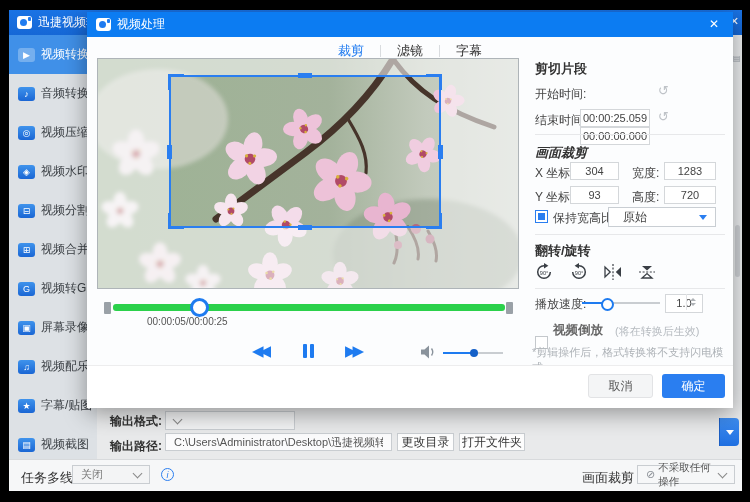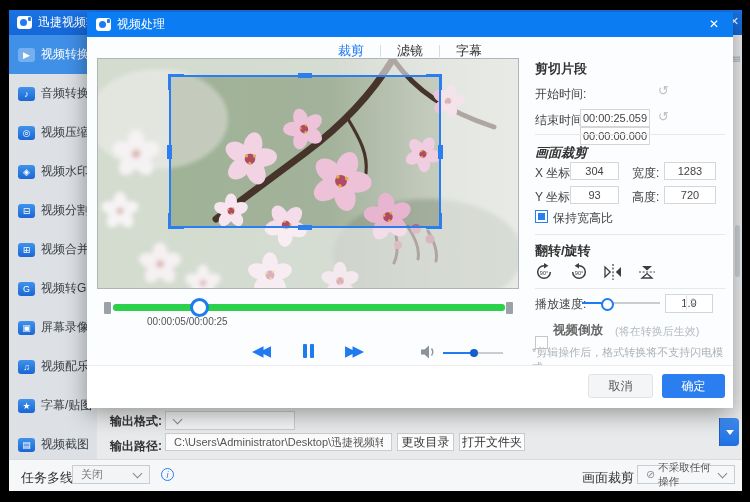--- a/index.html
+++ b/index.html
@@ -315,20 +315,24 @@
   <div class="abs rp-label" style="left:545px;top:153px;">宽度:</div>
   <input class="abs rp-input" style="left: 577px; top: 150px; width: 52px;" value="1283">
 
   <div class="abs rp-label" style="left:448px;top:177px;">Y 坐标</div>
   <input class="abs rp-input" style="left: 483px; top: 174px; width: 49px;" value="93">
   <div class="abs rp-label" style="left:545px;top:177px;">高度:</div>
   <input class="abs rp-input" style="left: 577px; top: 174px; width: 52px;" value="720">
 
   <div class="abs cb checked" style="left:448px;top:198px;"></div>
   <div class="abs rp-label" style="left:466px;top:198px;">保持宽高比</div>
+  <div class="abs select" style="left:521px;top:195px;width:108px;height:20px;padding:0 8px 0 14px;">
+    <span style="flex:1;">原始</span>
+    <span class="tri-down-b"></span>
+  </div>
 
   <div class="abs hr" style="top:222px;"></div>
   <div class="abs sec-title" style="left:448px;top:230px;">翻转/旋转</div>
 
   <svg class="abs ticon" style="left:447px;top:250px;" viewBox="0 0 20 20">
     <path d="M16.3 10 A6.3 6.3 0 1 1 10 3.7" fill="none" stroke="#3a3f45" stroke-width="1.5"></path>
     <path d="M10,1 10,6.4 14.4,3.7 Z" fill="#3a3f45"></path>
     <text x="10" y="12.6" text-anchor="middle" font-size="5.6" fill="#3a3f45">90°</text>
   </svg>
   <svg class="abs ticon" style="left:482px;top:250px;" viewBox="0 0 20 20">
@@ -349,21 +353,21 @@
     <path d="M5,16 15,16 10,11.6 Z" fill="none" stroke="#3a3f45" stroke-width="1.3"></path>
   </svg>
 
   <div class="abs hr" style="top:276px;"></div>
 
   <div class="abs rp-label" style="left:448px;top:284px;">播放速度:</div>
   <div class="abs" style="left:495px;top:290px;width:78px;height:2px;background:#c9cdd1;"></div>
   <div class="abs" style="left:495px;top:290px;width:24px;height:2px;background:#1e7bf0;"></div>
   <div class="abs" style="left:514px;top:286px;width:9px;height:9px;background:#fff;border:2.5px solid #1e7bf0;border-radius:50%;"></div>
   <div class="abs" style="left:578px;top:281px;width:34px;height:19px;position:absolute;">
-    <input class="rp-input" style="width: 48px; height: 19px;" value="1.0">
+    <input class="rp-input" style="width: 38px; height: 19px;" value="1.0">
     <span class="spin">
         <b class="up"></b>
         <b class="dn"></b>
       </span>
   </div>
 
   <div class="abs cb plain" style="left:448px;top:311px;"></div>
   <div class="abs" style="left:466px;top:310px;font-size:12.5px;font-weight:bold;color:#666;">视频倒放</div>
   <div class="abs hint" style="left:528px;top:312px;">(将在转换后生效)</div>
 

